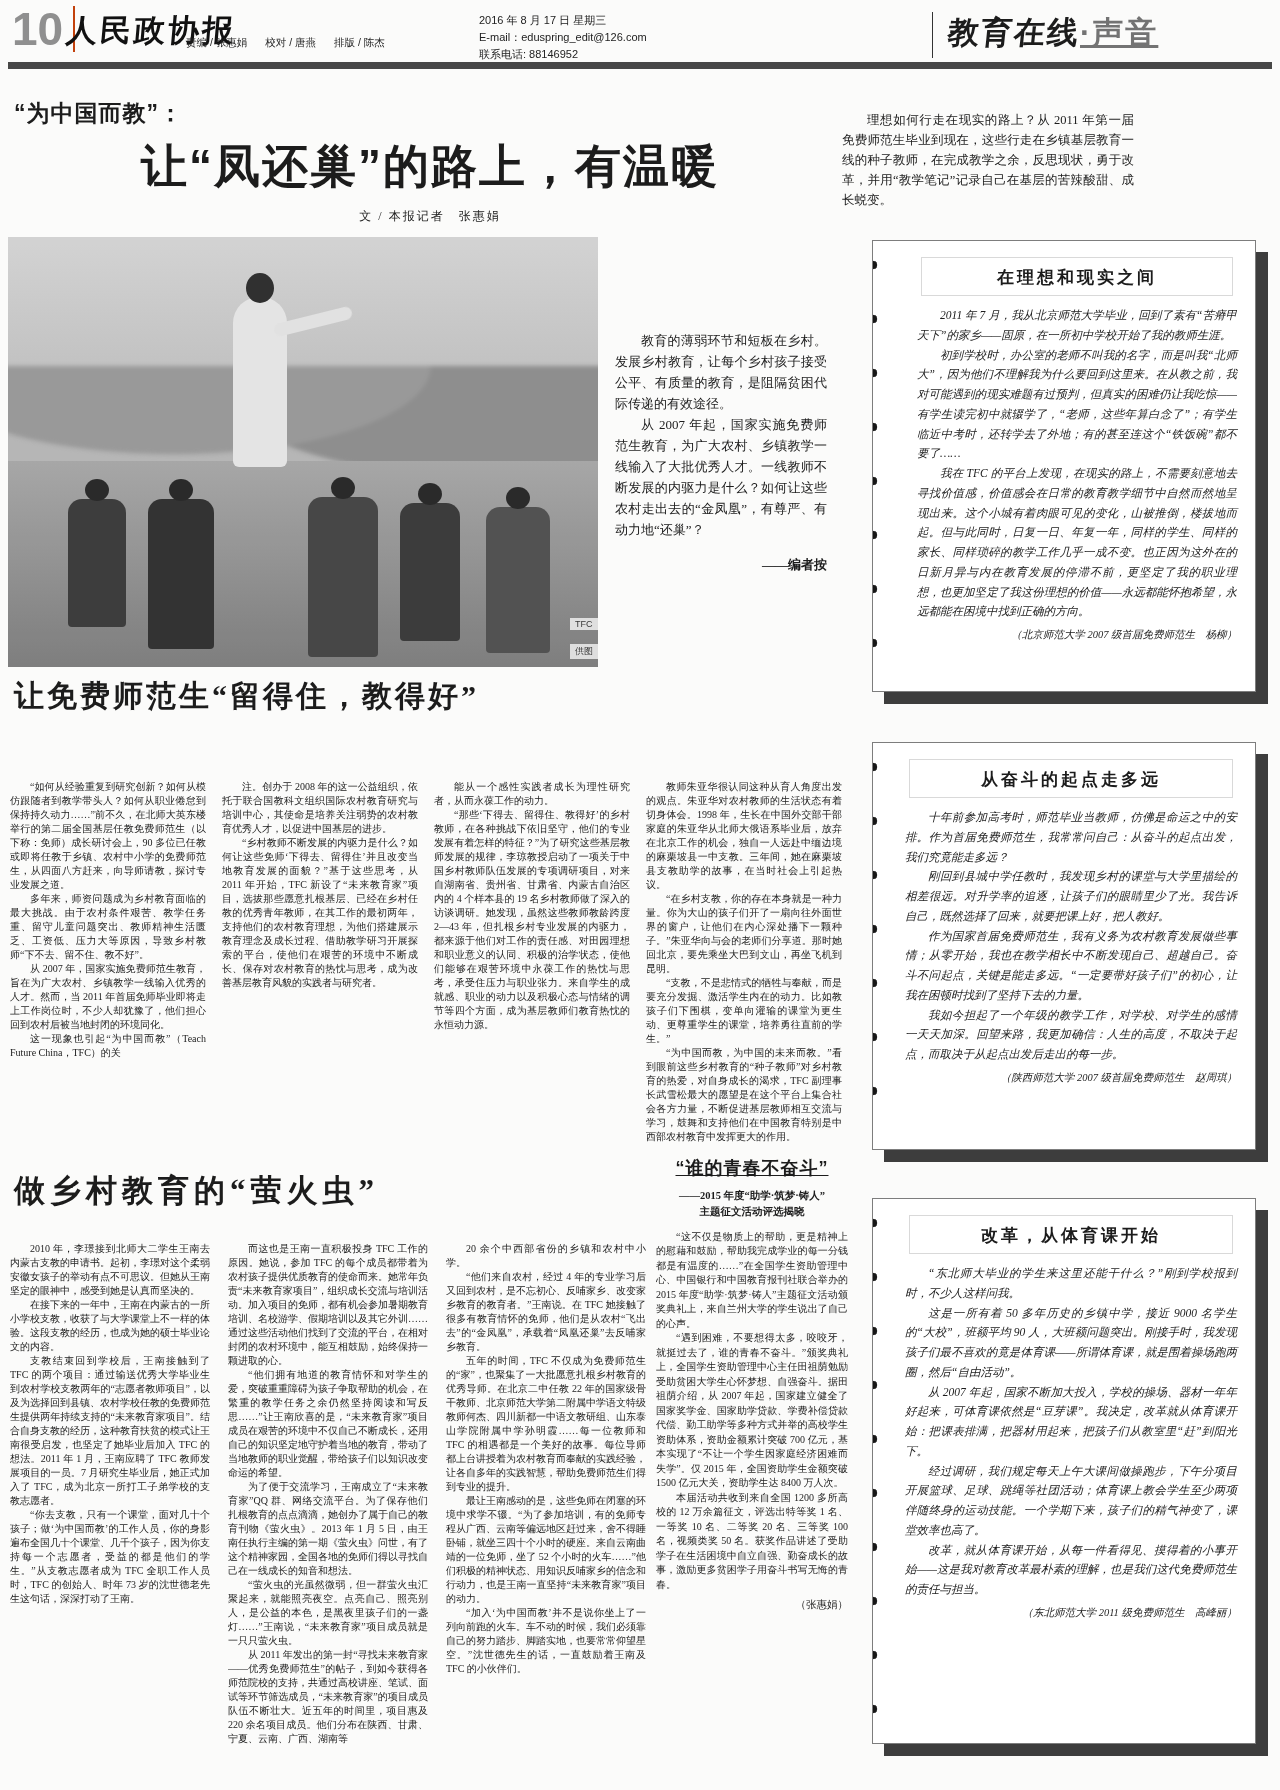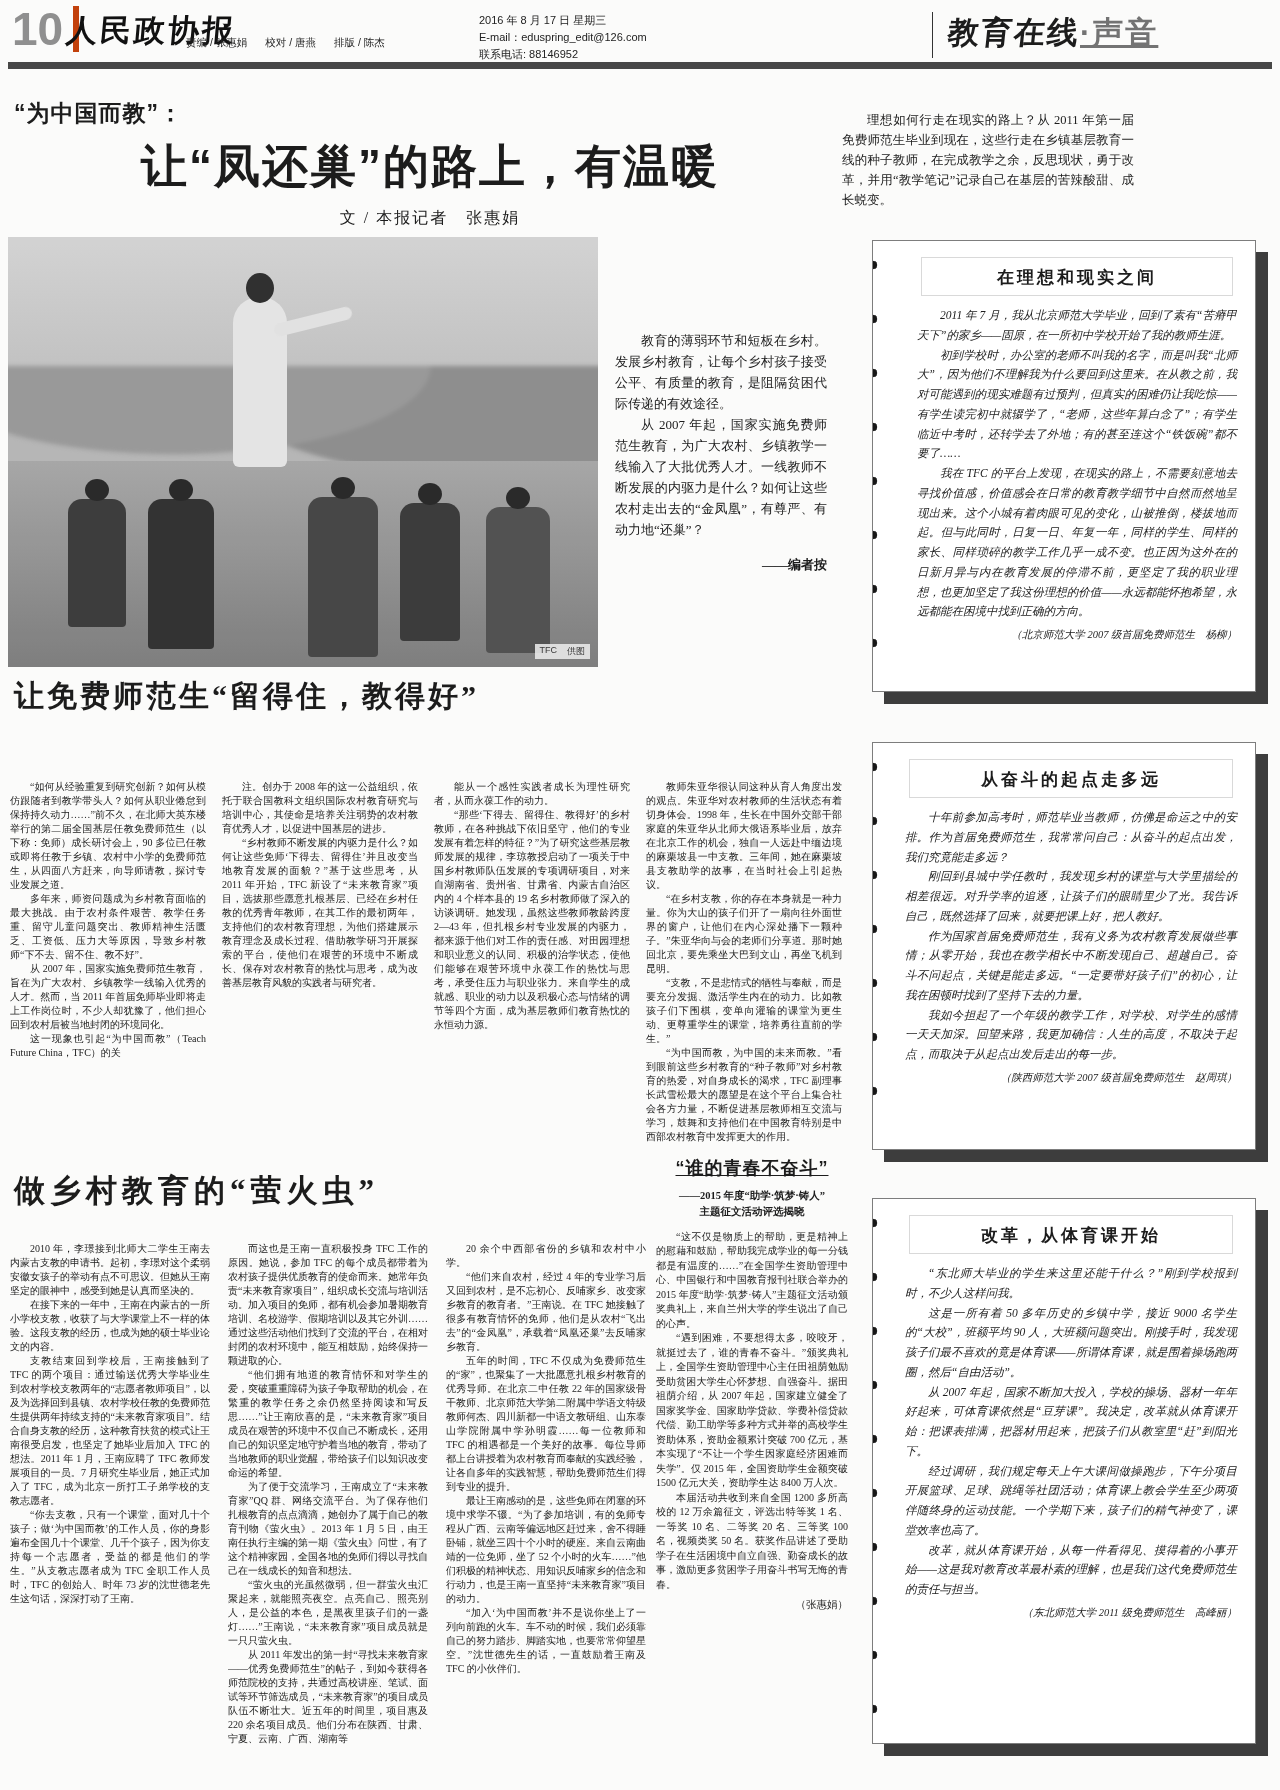--- a/index.html
+++ b/index.html
@@ -2,35 +2,35 @@
 <html><head>
 <meta charset="utf-8">
 <style>
   html,body{margin:0;padding:0;background:#e9e9e9;}
   .page{position:relative;width:1280px;height:1790px;background:#fbfbfa;margin:0 auto;
         font-family:"Liberation Serif","DejaVu Serif",serif;color:#1c1c1c;overflow:hidden;}
   .sans{font-family:"Liberation Sans","DejaVu Sans",sans-serif;}
   .abs{position:absolute;}
   
   .pageno{left:12px;top:6px;font-size:46px;font-weight:700;color:#8f8f8f;
-          padding-right:10px;border-right:6px solid #c2410c;line-height:1;}
+          padding-right:10px;border-right:2px solid #c2410c;line-height:1;}
   .masthead{left:66px;top:10px;font-size:31px;font-weight:900;letter-spacing:3px;
             transform:skewX(-5deg);color:#111;}
   .credits{left:186px;top:36px;font-size:10.5px;color:#222;display:flex;gap:18px;}
   .dateblock{left:479px;top:12px;font-size:11px;line-height:1.55;color:#222;}
   .secdivider{left:932px;top:12px;width:1px;height:46px;background:#333;}
   .sectitle{left:948px;top:12px;font-size:31px;font-weight:900;letter-spacing:2px;white-space:nowrap;}
   .sectitle .cal{transform:skewX(-6deg);display:inline-block;}
   .sectitle .gray{color:#737373;text-decoration:underline;}
   .headrule{left:8px;top:62px;right:8px;height:7px;background:#474747;}
   
   .kicker{left:14px;top:98px;font-size:23px;font-weight:900;letter-spacing:1px;}
   .headline{left:40px;top:136px;width:780px;text-align:center;font-size:46px;font-weight:900;
             letter-spacing:2px;white-space:nowrap;}
-  .byline{left:40px;top:208px;width:780px;text-align:center;font-size:16px;letter-spacing:2px;}
+  .byline{left:40px;top:208px;width:780px;text-align:center;font-size:12px;letter-spacing:2px;}
   .intro{left:842px;top:110px;width:292px;font-size:12.5px;line-height:1.6;text-align:justify;}
   .intro p{margin:0;text-indent:2em;}
   
   .photo{left:8px;top:237px;width:590px;height:430px;overflow:hidden;background:#b9b9b9;
          filter:grayscale(1) contrast(.95);}
   .ph-sky{position:absolute;left:0;top:0;right:0;height:46%;
           background:linear-gradient(#d7d7d5,#bdbdbb);}
   .ph-hill{position:absolute;left:-8%;top:30%;width:120%;height:34%;
            background:radial-gradient(60% 100% at 30% 0,#9b9b98 0 60%,transparent 61%),
                       radial-gradient(70% 120% at 75% 10%,#8f8f8c 0 55%,transparent 56%);
@@ -40,21 +40,21 @@
   .fig{position:absolute;filter:blur(.6px);}
   .fig-teacher{left:225px;top:60px;width:54px;height:170px;background:#e9e9e7;
                border-radius:26px 26px 6px 6px;}
   .fig-teacher:before{content:'';position:absolute;left:13px;top:-24px;width:28px;height:30px;
                border-radius:50%;background:#2c2c2c;}
   .fig-teacher:after{content:'';position:absolute;left:40px;top:18px;width:80px;height:13px;
                background:#e6e6e4;border-radius:8px;transform:rotate(-14deg);}
   .kid{position:absolute;border-radius:14px 14px 4px 4px;}
   .kid:before{content:'';position:absolute;left:50%;top:-20px;width:24px;height:22px;margin-left:-12px;
               border-radius:50%;background:#262626;}
-  .caption{position:absolute;right:8px;bottom:8px;display:flex;gap:0;}
+  .caption{position:absolute;right:0;bottom:8px;display:flex;gap:14px;flex-direction:column;}
   .chip{background:rgba(245,245,245,.85);color:#333;font-size:9px;padding:1px 5px;
         font-family:"Liberation Sans","DejaVu Sans",sans-serif;}
   
   .ednote{left:615px;top:330px;width:212px;font-size:13px;line-height:1.62;text-align:justify;}
   .ednote p{margin:0;text-indent:2em;}
   .ednote .sign{text-align:right;text-indent:0;font-weight:700;margin-top:14px;}
   
   .a-head1{left:14px;top:676px;font-size:30px;font-weight:900;letter-spacing:3px;}
   .a-head2{left:14px;top:1170px;font-size:31px;font-weight:900;letter-spacing:5px;}
   .cols{display:flex;overflow:hidden;}

